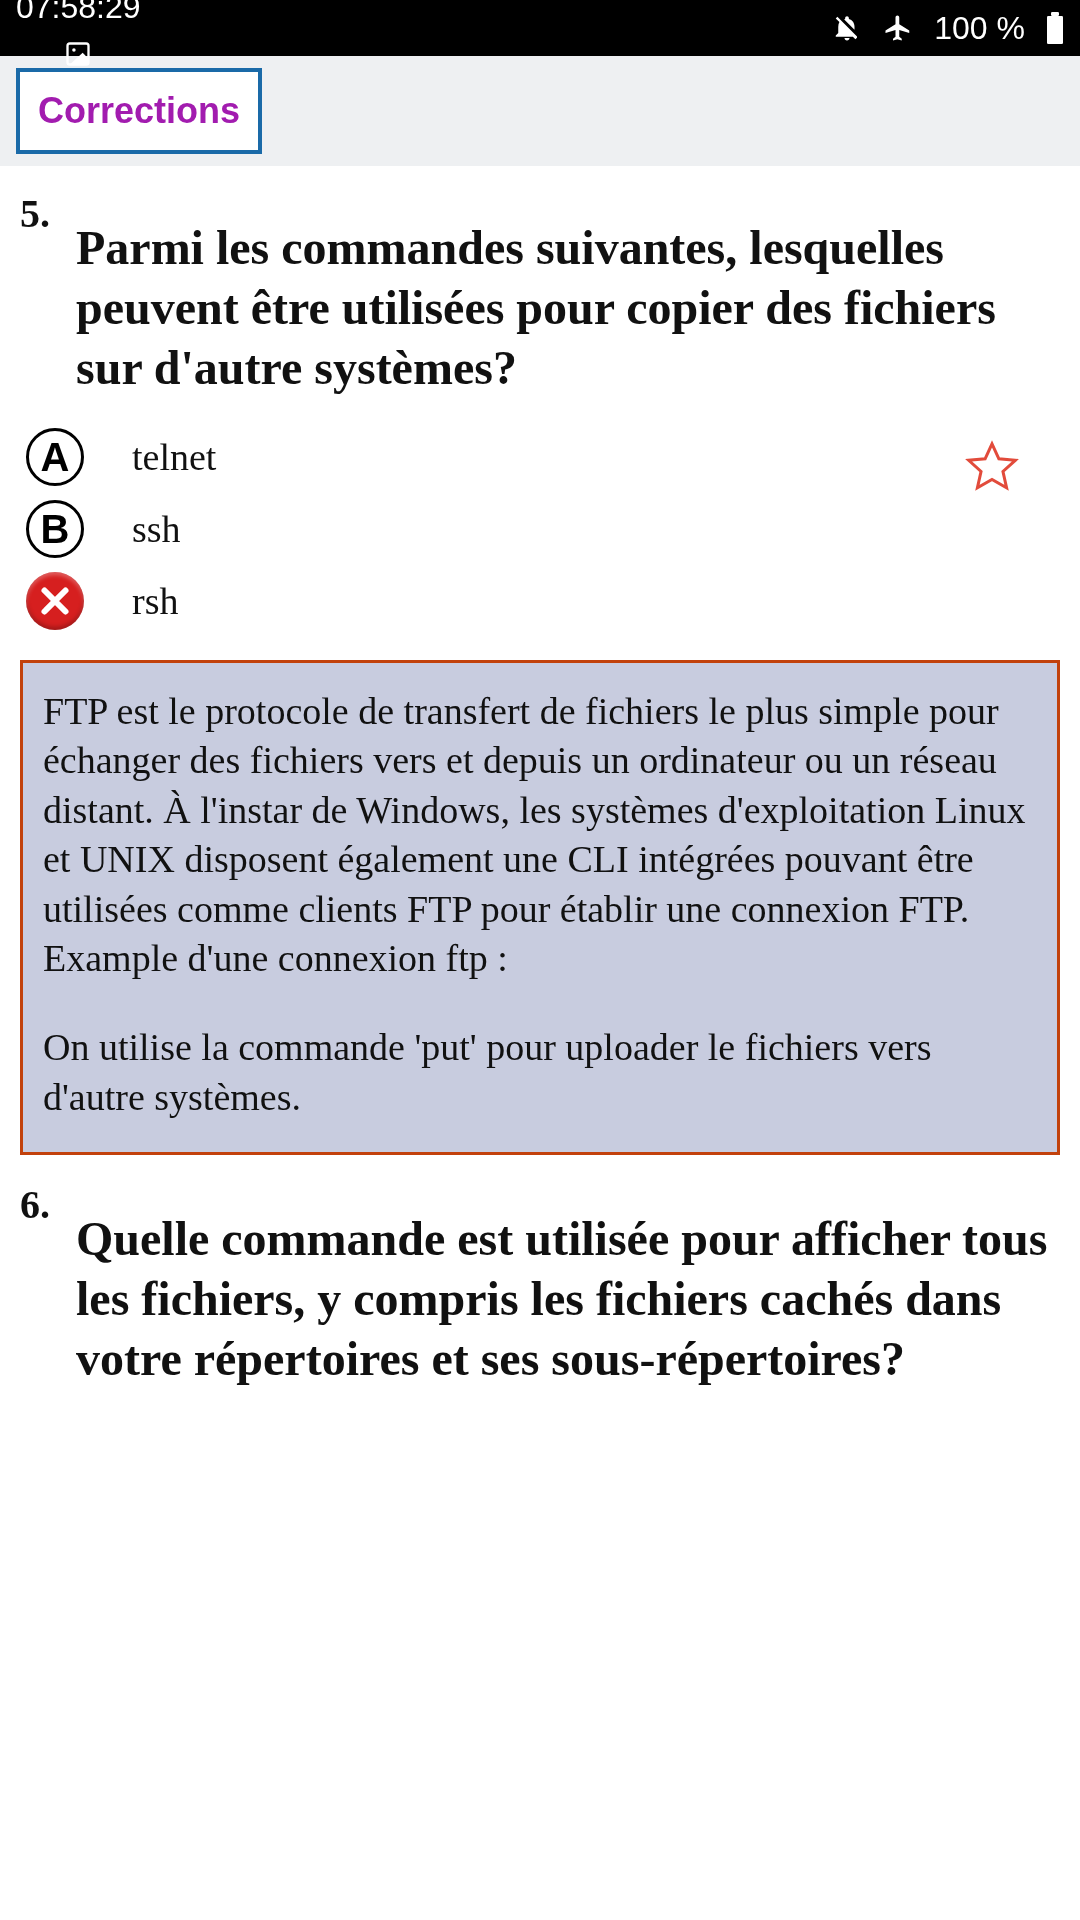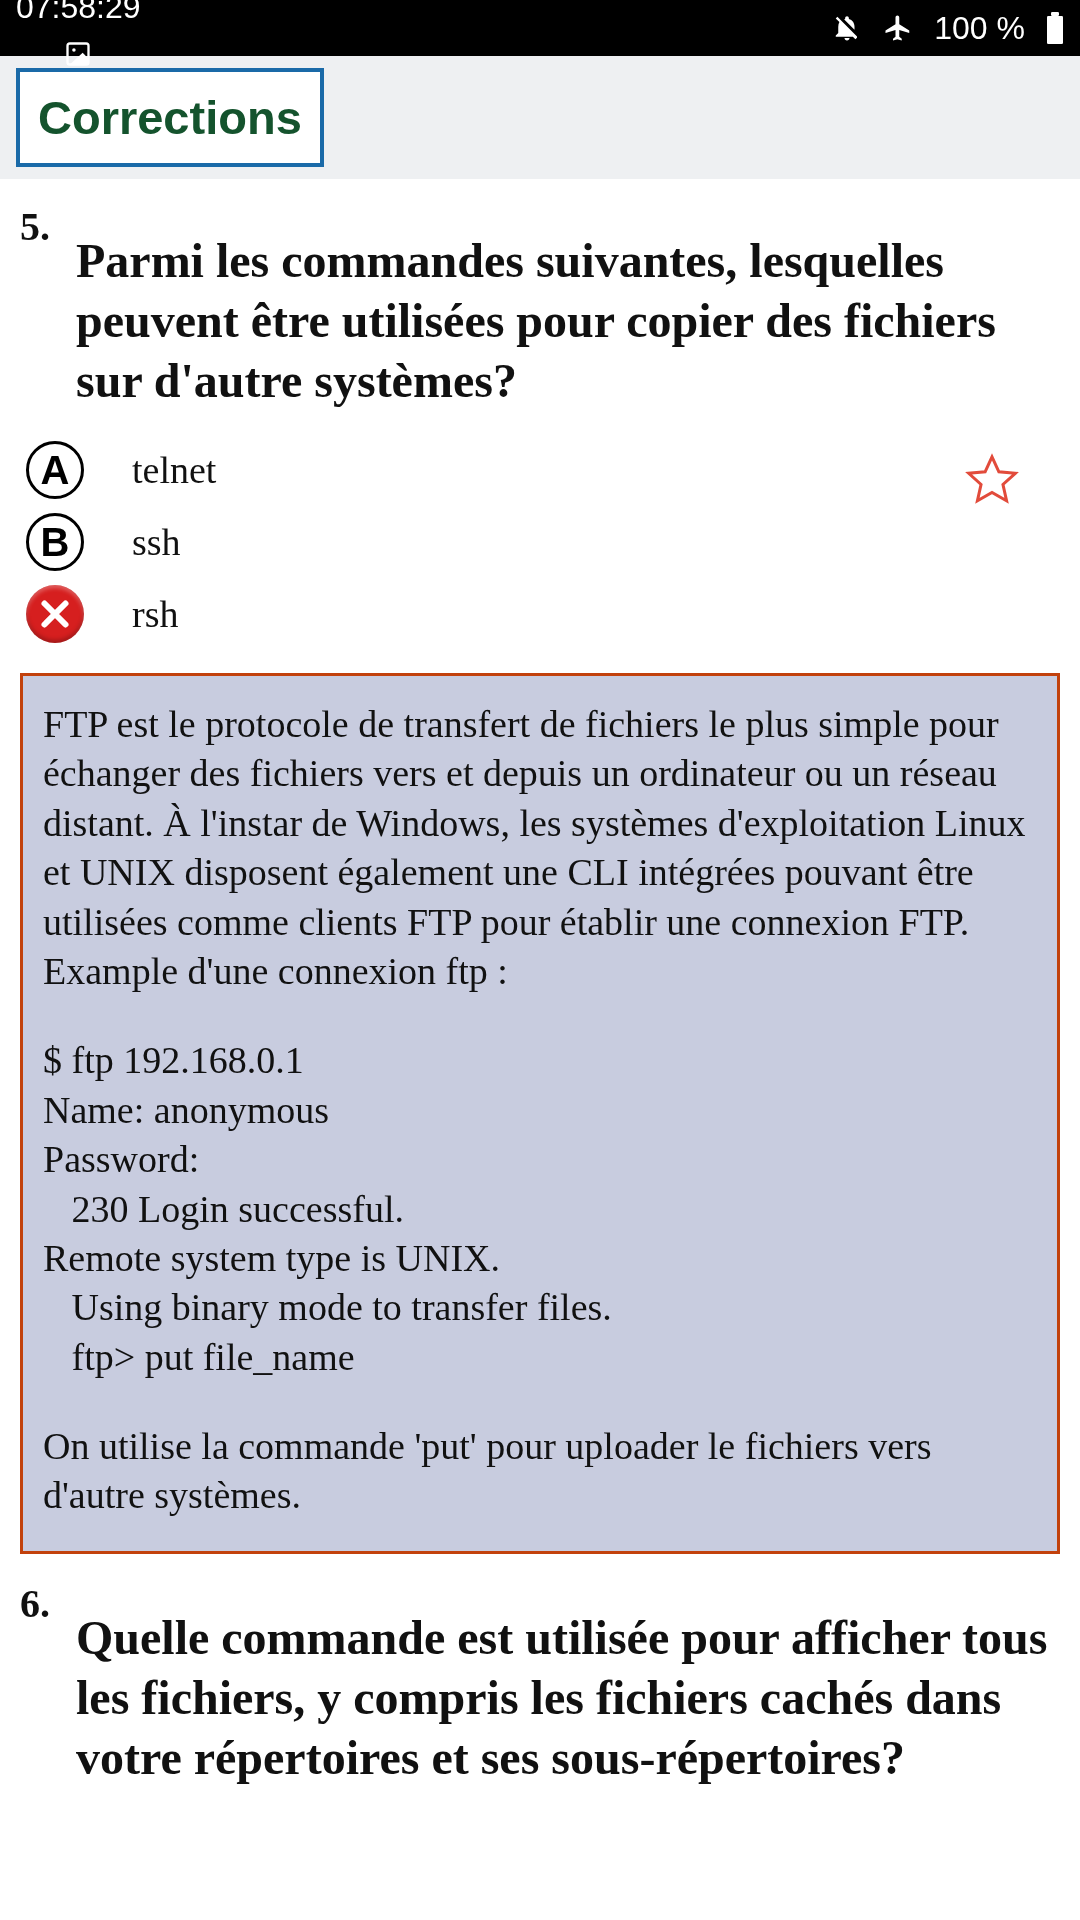--- a/index.html
+++ b/index.html
@@ -5,21 +5,21 @@
   * { margin: 0; padding: 0; box-sizing: border-box; }
   html, body { width: 1080px; height: 1920px; font-family: Georgia, 'Times New Roman', serif; background: #fff; overflow: hidden; }
   
   .status-bar { background: #000; color: #fff; height: 56px; display: flex; align-items: center; justify-content: space-between; padding: 0 16px; font-family: Arial, sans-serif; font-size: 32px; }
   .status-left { display: flex; align-items: center; gap: 14px; flex-direction: column; }
   .status-right { display: flex; align-items: center; gap: 21px; }
   .status-bar svg { display: block; }
   
   .app-header { background: #eef0f2; padding: 12px 16px; display: flex; align-items: center; gap: 12px; min-height: 110px; }
   .app-title { flex: 1; font-size: 36px; color: #333; text-align: center; font-family: Arial, sans-serif; line-height: 1.3; }
-  .corrections-btn { border: 4px solid #1a6aa8; color: #14532d; background: #fff; font-size: 47px; font-weight: bold; padding: 18px 18px; font-family: Arial, sans-serif; }
+  .corrections-btn { border: 4px solid #1a6aa8; color: #a21caf; background: #fff; font-size: 36px; font-weight: bold; padding: 18px 18px; font-family: Arial, sans-serif; }
   
   .content { padding: 24px 20px; }
   
   .question-block { margin-bottom: 30px; }
   .question-row { display: flex; gap: 10px; margin-bottom: 30px; }
   .question-number { font-size: 40px; font-weight: bold; color: #111; min-width: 46px; }
   .question-text { font-size: 48px; font-weight: bold; color: #111; line-height: 1.25; flex: 1; margin-top: 28px; }
   
   .answers { position: relative; }
   .answer-row { display: flex; align-items: center; gap: 48px; margin-bottom: 14px; padding-left: 6px; }
@@ -107,27 +107,20 @@
             </svg>
         </div>
         <div class="answer-text">rsh</div>
       </div>
 
     </div>
   </div>
 
   <div class="explanation-box">
     <div class="para">FTP est le protocole de transfert de fichiers le plus simple pour échanger des fichiers vers et depuis un ordinateur ou un réseau distant. À l'instar de Windows, les systèmes d'exploitation Linux et UNIX disposent également une CLI intégrées pouvant être utilisées comme clients FTP pour établir une connexion FTP. Example d'une connexion ftp :</div>
-    <div class="terminal">$ ftp 192.168.0.1
-Name: anonymous
-Password:
-   230 Login successful.
-Remote system type is UNIX.
-   Using binary mode to transfer files.
-   ftp&gt; put file_name</div>
     <div>On utilise la commande 'put' pour uploader le fichiers vers d'autre systèmes.</div>
   </div>
 
   <div class="question-block" style="margin-top:26px;">
     <div class="question-row">
       <div class="question-number">6.</div>
       <div class="question-text">Quelle commande est utilisée pour afficher tous les fichiers, y compris les fichiers cachés dans votre répertoires et ses sous-répertoires?</div>
     </div>
   </div>
 

